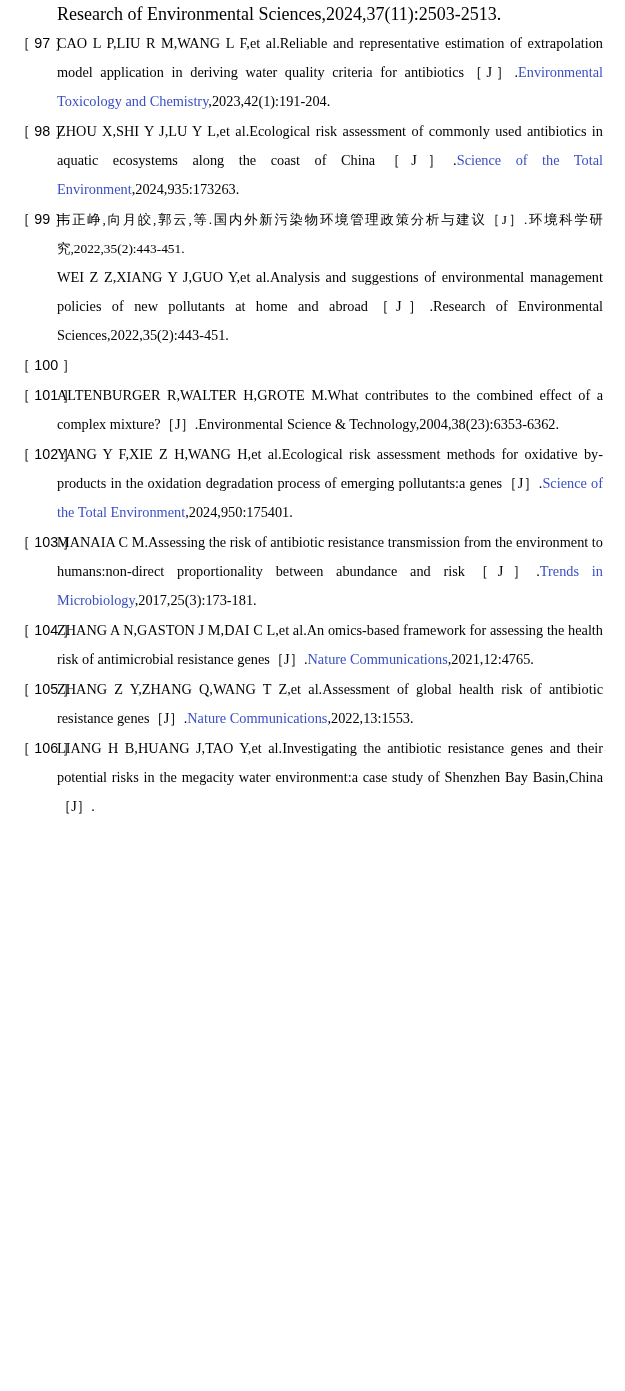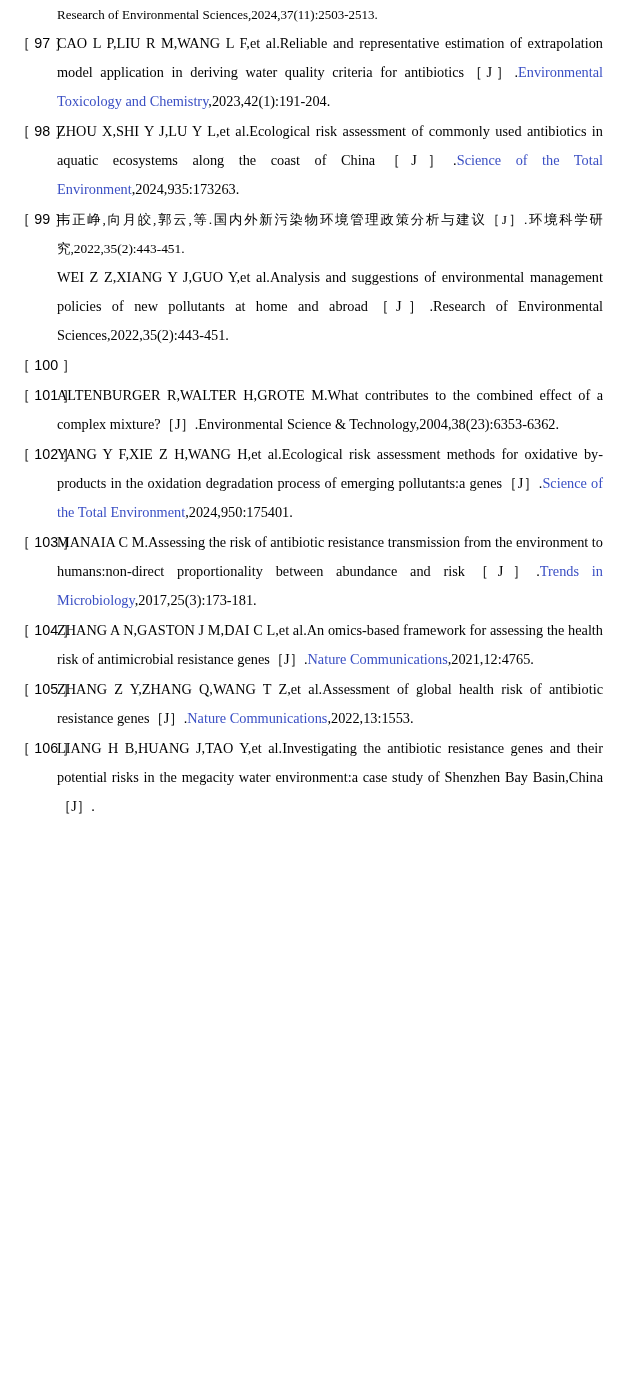--- a/index.html
+++ b/index.html
@@ -49,21 +49,21 @@
     text-align: justify;
     text-justify: inter-word;
     padding-right: 22px;
     box-sizing: border-box;
     font-family: "Liberation Serif", serif;
     hyphens: none;
   }
   .first-line {
     padding-left: 57px;
     padding-right: 22px;
-    font-size: 13px;
+    font-size: 18px;
     line-height: 29px;
     text-align: justify;
     box-sizing: border-box;
   }
   .zh {
     font-family: Liberation Serif, serif;
     font-size: 13.4px;
   }
   .link {
     color: #3a4fc4;

